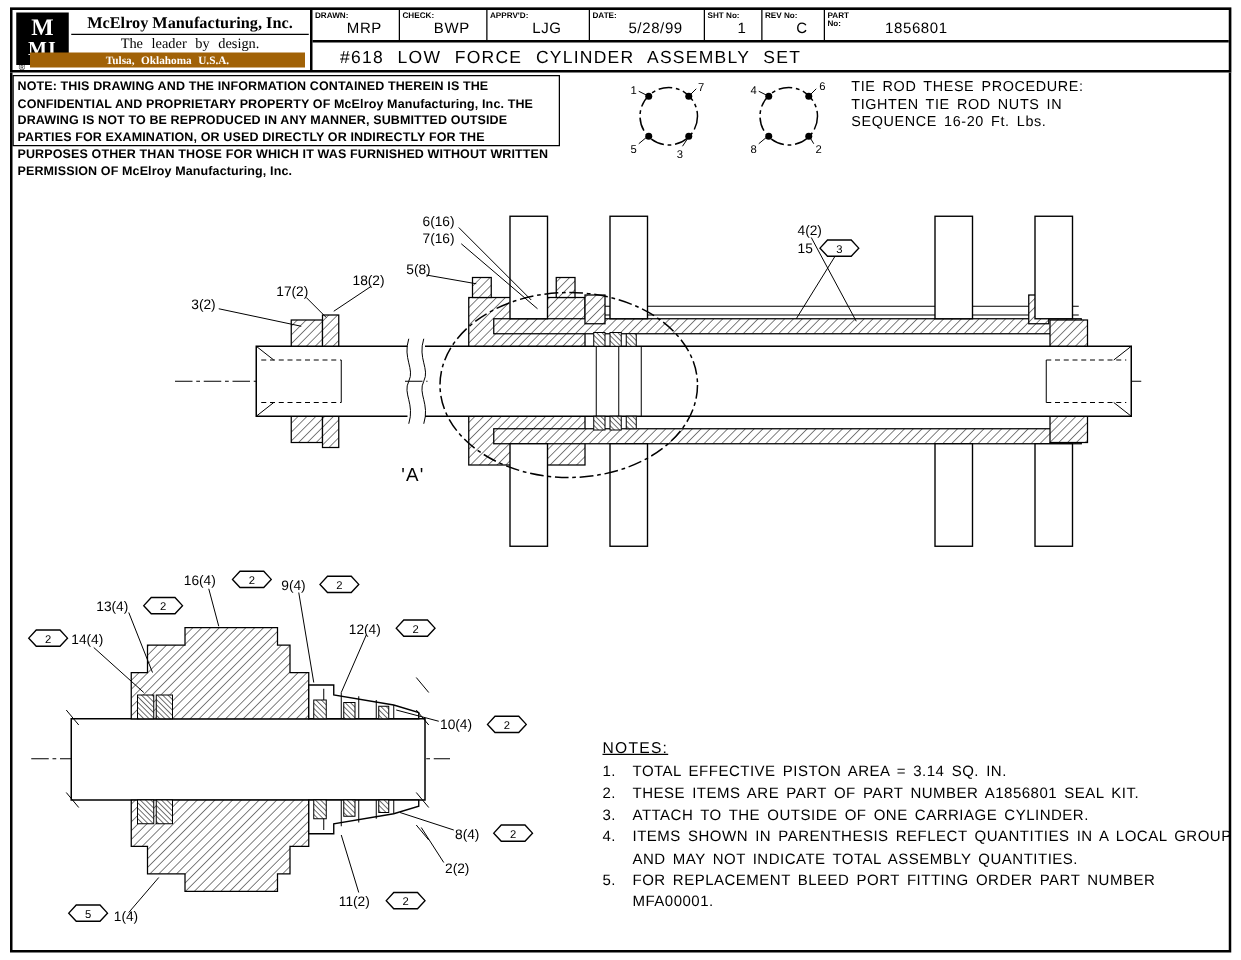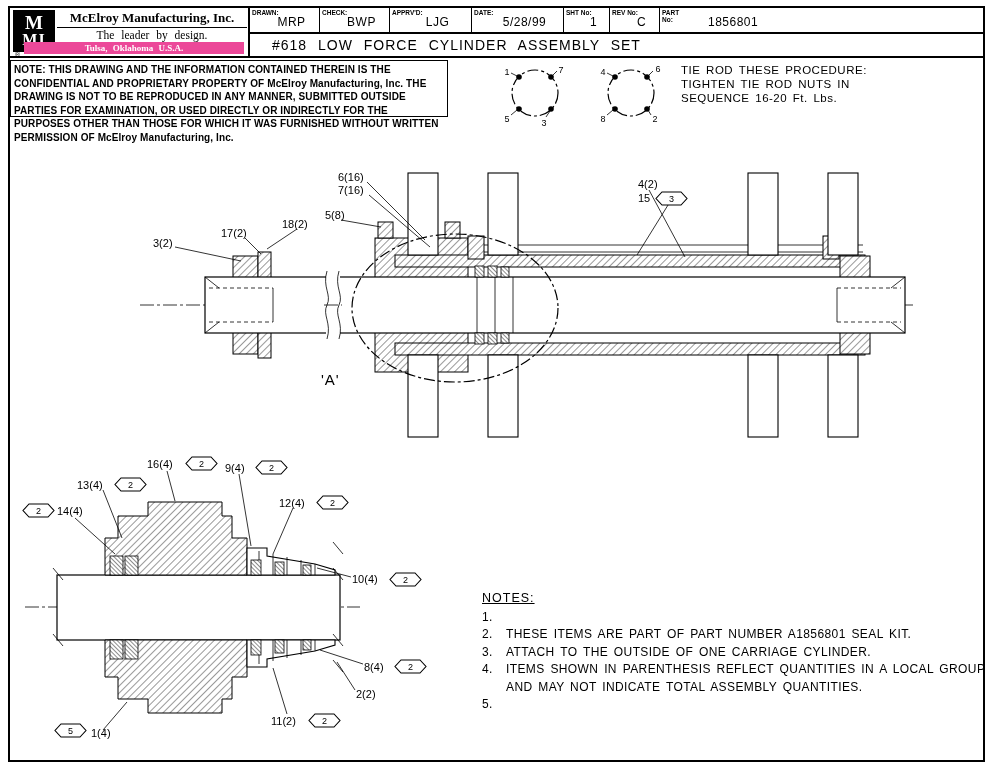--- a/index.html
+++ b/index.html
@@ -13,21 +13,21 @@
   .logo-block { position:relative; width:240px; border-right:2px solid #000; }
   .logo { position:absolute; left:3px; top:2px; width:42px; height:42px; background:#000; color:#fff;
           font-family:"Liberation Serif",serif; font-weight:bold; text-align:center; line-height:1; padding-top:3px; }
   .logo .l1 { display:block; font-size:19px; }
   .logo .l2 { display:block; font-size:16px; letter-spacing:1px; }
   .reg { position:absolute; left:5px; top:43px; font-size:7px; }
   .company { position:absolute; left:47px; top:0; width:190px; }
   .company-name { font-family:"Liberation Serif",serif; font-weight:bold; font-size:13px; text-align:center;
                   padding:2px 0 1px; border-bottom:1.5px solid #000; white-space:nowrap; }
   .tagline { font-family:"Liberation Serif",serif; font-size:11.5px; text-align:center; padding:1px 0; word-spacing:4px; }
-  .location-bar { position:absolute; left:14px; right:4px; bottom:2px; background:#ec4899; color:#fff;
+  .location-bar { position:absolute; left:14px; right:4px; bottom:2px; background:#a16207; color:#fff;
                   font-family:"Liberation Serif",serif; font-weight:bold; font-size:9px; text-align:center;
                   padding:1px 0; word-spacing:3px; }
   .fields { flex:1; display:flex; flex-direction:column; }
   .fields-row { display:flex; height:26px; border-bottom:2px solid #000; }
   .field { position:relative; border-right:1.5px solid #000; }
   .field:last-child { border-right:none; }
   .flabel { position:absolute; left:2px; top:1px; font-size:6.5px; font-weight:bold; width:28px; line-height:1.15; }
   .fvalue { position:absolute; left:14px; right:0; top:7px; text-align:center; font-size:12px; letter-spacing:0.5px; white-space:nowrap; }
   .f0{width:70px}.f1{width:70px}.f2{width:82px}.f3{width:92px}.f4{width:46px}.f5{width:50px}.f6{flex:1}
   .f6 .fvalue { text-align:left; left:48px; }
@@ -390,31 +390,34 @@
       <polygon class="flag" points="6,0 25,0 31,6.5 25,13 6,13 0,6.5"></polygon>
       <text class="flag-num" x="15.5" y="10">5</text>
     </g>
     <text x="76" y="287">1(4)</text>
   </svg>
 
   <div class="notes">
     <div class="notes-heading">NOTES:</div>
     <div class="note-item">
       <span class="note-num">1.</span>
+      <span class="note-text">TOTAL EFFECTIVE PISTON AREA = 3.14 SQ. IN.</span>
     </div>
     <div class="note-item">
       <span class="note-num">2.</span>
       <span class="note-text">THESE ITEMS ARE PART OF PART NUMBER A1856801 SEAL KIT.</span>
     </div>
     <div class="note-item">
       <span class="note-num">3.</span>
       <span class="note-text">ATTACH TO THE OUTSIDE OF ONE CARRIAGE CYLINDER.</span>
     </div>
     <div class="note-item">
       <span class="note-num">4.</span>
       <span class="note-text">ITEMS SHOWN IN PARENTHESIS REFLECT QUANTITIES IN A LOCAL GROUP
 AND MAY NOT INDICATE TOTAL ASSEMBLY QUANTITIES.</span>
     </div>
     <div class="note-item">
       <span class="note-num">5.</span>
+      <span class="note-text">FOR REPLACEMENT BLEED PORT FITTING ORDER PART NUMBER
+MFA00001.</span>
     </div>
   </div>
 </div>
 
 </body></html>

